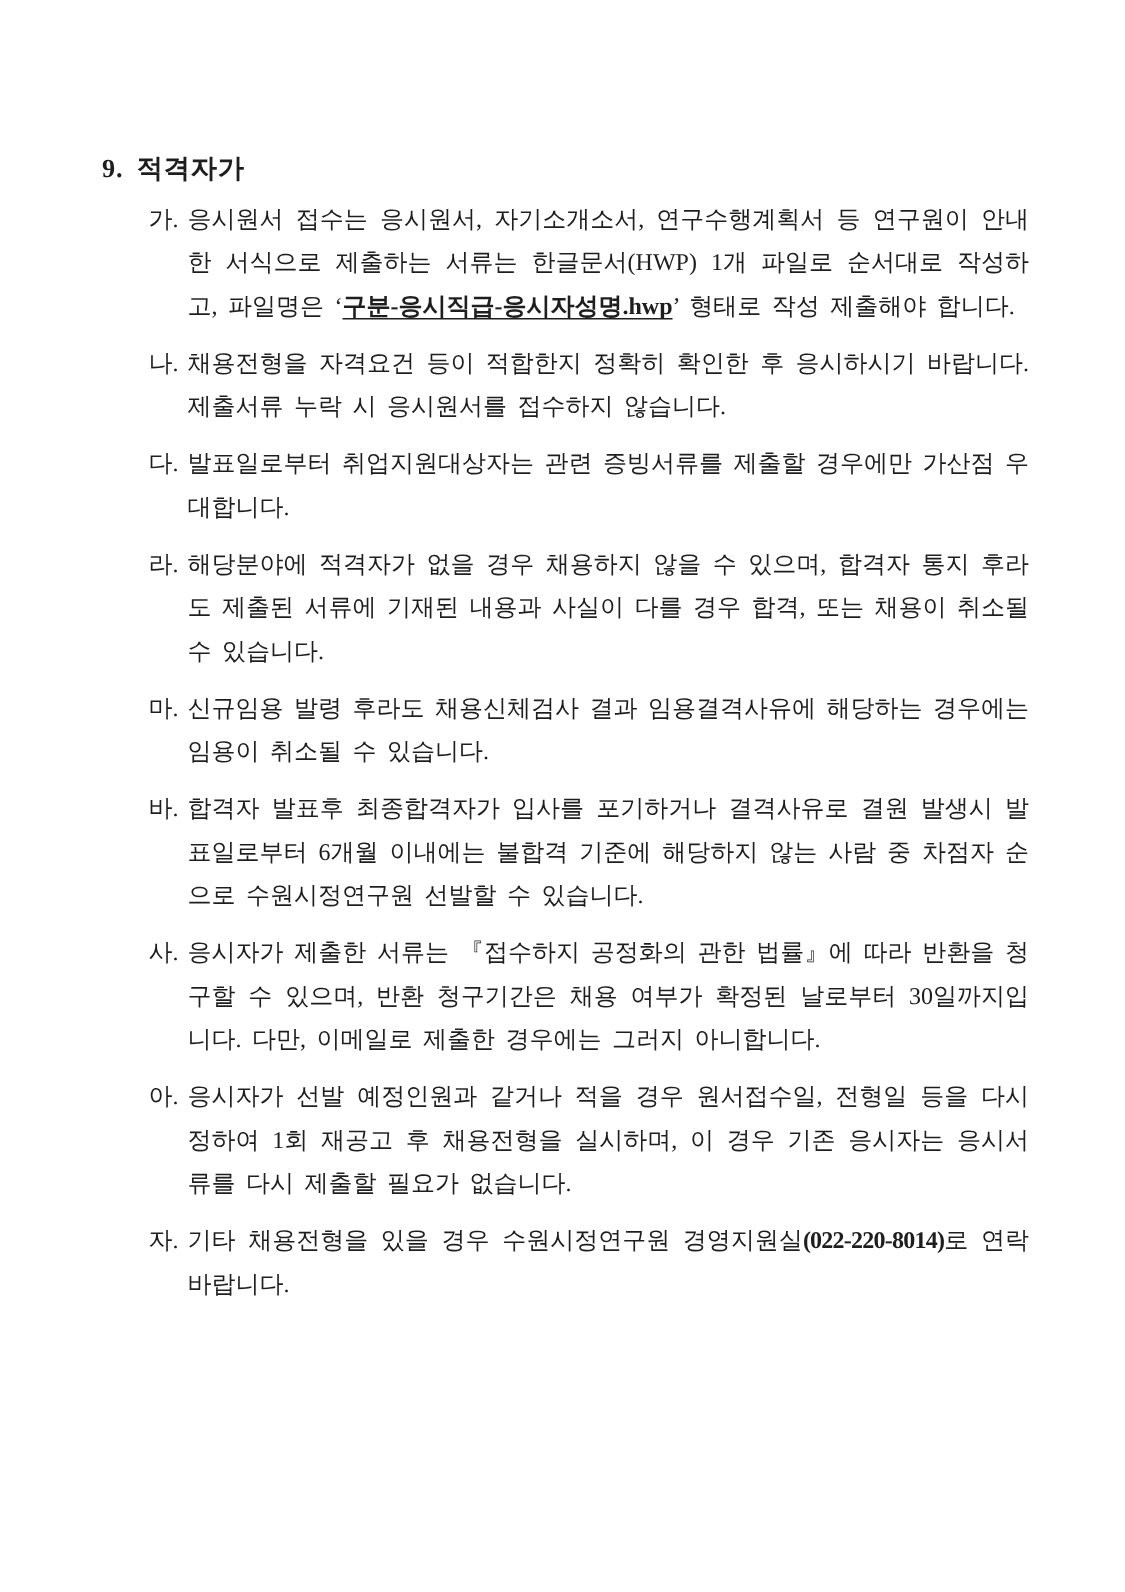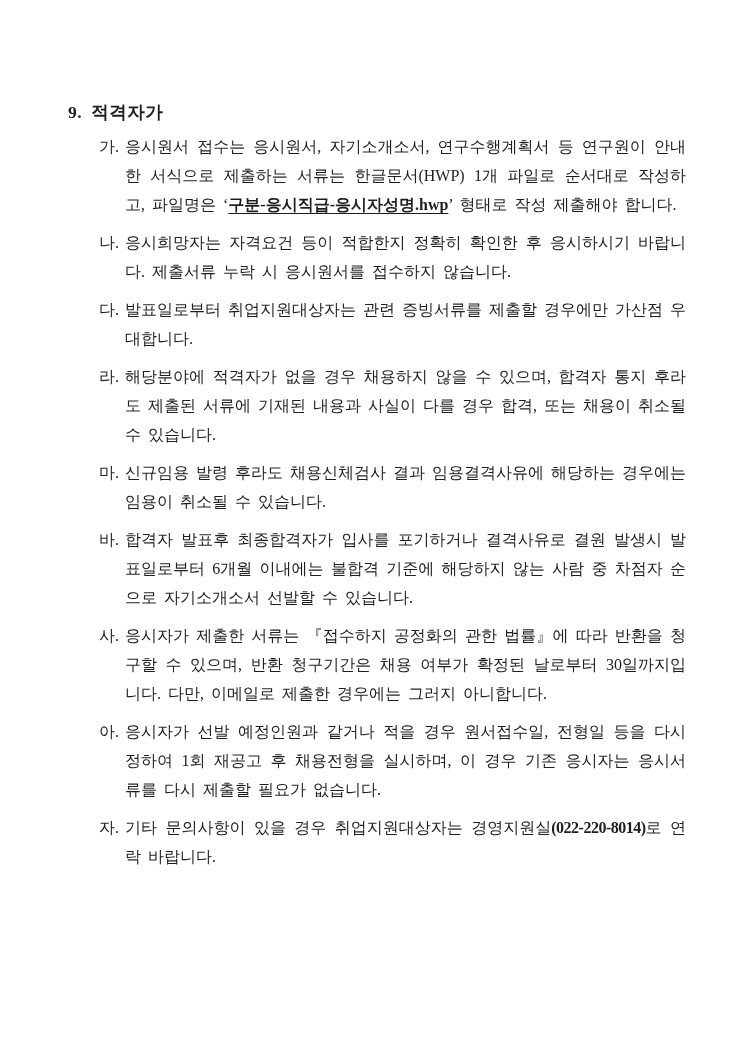--- a/index.html
+++ b/index.html
@@ -78,53 +78,53 @@
 
     <div class="items">
 
       <div class="item">
         <span class="item-label">가.</span>
         <span class="item-body"><span>응시원서 접수는 응시원서, 자기소개소서, 연구수행계획서 등 연구원이 안내한 서식으로 제출하는 서류는 한글문서(HWP) 1개 파일로 순서대로 작성하고, 파일명은 ‘</span><span class="filename">구분-응시직급-응시자성명.hwp</span><span>’ 형태로 작성 제출해야 합니다.</span></span>
       </div>
 
       <div class="item">
         <span class="item-label">나.</span>
-        <span class="item-body">응시희망자는 자격요건 등이 적합한지 정확히 확인한 후 응시하시기 바랍니다. 제출서류 누락 시 응시원서를 접수하지 않습니다.</span>
+        <span class="item-body">채용전형을 자격요건 등이 적합한지 정확히 확인한 후 응시하시기 바랍니다. 제출서류 누락 시 응시원서를 접수하지 않습니다.</span>
       </div>
 
       <div class="item">
         <span class="item-label">다.</span>
         <span class="item-body">발표일로부터 취업지원대상자는 관련 증빙서류를 제출할 경우에만 가산점 우대합니다.</span>
       </div>
 
       <div class="item">
         <span class="item-label">라.</span>
         <span class="item-body">해당분야에 적격자가 없을 경우 채용하지 않을 수 있으며, 합격자 통지 후라도 제출된 서류에 기재된 내용과 사실이 다를 경우 합격, 또는 채용이 취소될 수 있습니다.</span>
       </div>
 
       <div class="item">
         <span class="item-label">마.</span>
         <span class="item-body">신규임용 발령 후라도 채용신체검사 결과 임용결격사유에 해당하는 경우에는 임용이 취소될 수 있습니다.</span>
       </div>
 
       <div class="item">
         <span class="item-label">바.</span>
-        <span class="item-body">합격자 발표후 최종합격자가 입사를 포기하거나 결격사유로 결원 발생시 발표일로부터 6개월 이내에는 불합격 기준에 해당하지 않는 사람 중 차점자 순으로 자기소개소서 선발할 수 있습니다.</span>
+        <span class="item-body">합격자 발표후 최종합격자가 입사를 포기하거나 결격사유로 결원 발생시 발표일로부터 6개월 이내에는 불합격 기준에 해당하지 않는 사람 중 차점자 순으로 수원시정연구원 선발할 수 있습니다.</span>
       </div>
 
       <div class="item">
         <span class="item-label">사.</span>
         <span class="item-body">응시자가 제출한 서류는 『접수하지 공정화의 관한 법률』에 따라 반환을 청구할 수 있으며, 반환 청구기간은 채용 여부가 확정된 날로부터 30일까지입니다. 다만, 이메일로 제출한 경우에는 그러지 아니합니다.</span>
       </div>
 
       <div class="item">
         <span class="item-label">아.</span>
         <span class="item-body">응시자가 선발 예정인원과 같거나 적을 경우 원서접수일, 전형일 등을 다시 정하여 1회 재공고 후 채용전형을 실시하며, 이 경우 기존 응시자는 응시서류를 다시 제출할 필요가 없습니다.</span>
       </div>
 
       <div class="item">
         <span class="item-label">자.</span>
-        <span class="item-body"><span>기타 문의사항이 있을 경우 취업지원대상자는 경영지원실</span><span class="phone">(022-220-8014)</span><span>로 연락 바랍니다.</span></span>
+        <span class="item-body"><span>기타 채용전형을 있을 경우 수원시정연구원 경영지원실</span><span class="phone">(022-220-8014)</span><span>로 연락 바랍니다.</span></span>
       </div>
 
     </div>
   </div>
 </div>
 
 </body></html>

